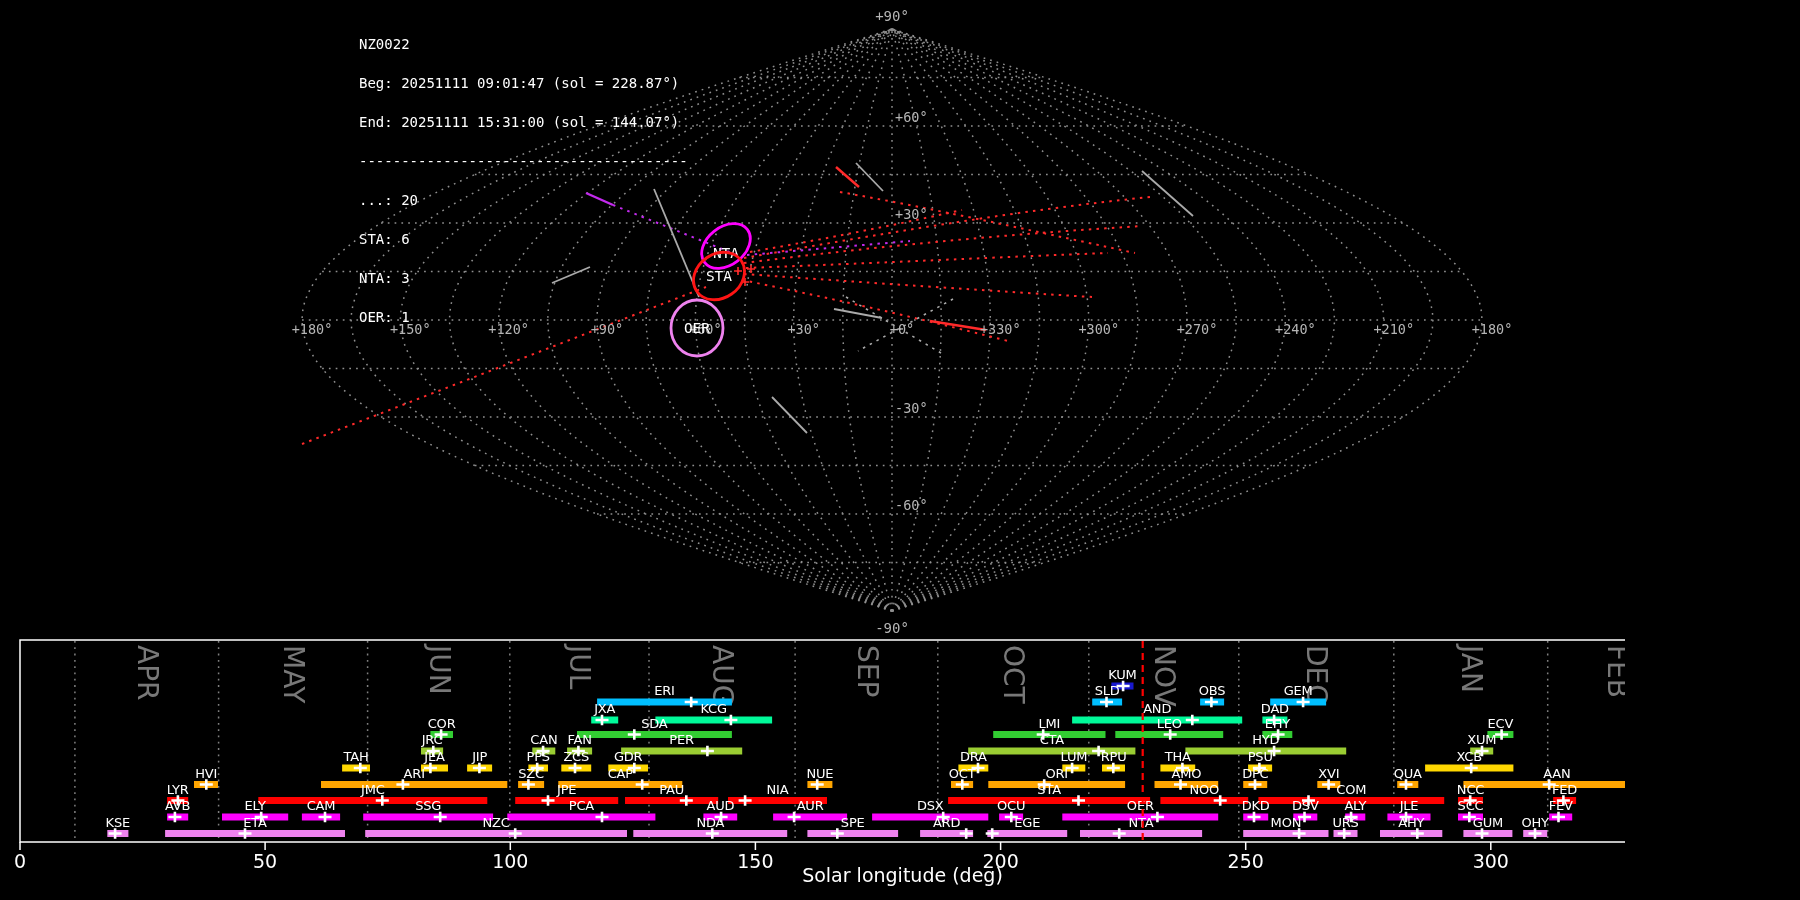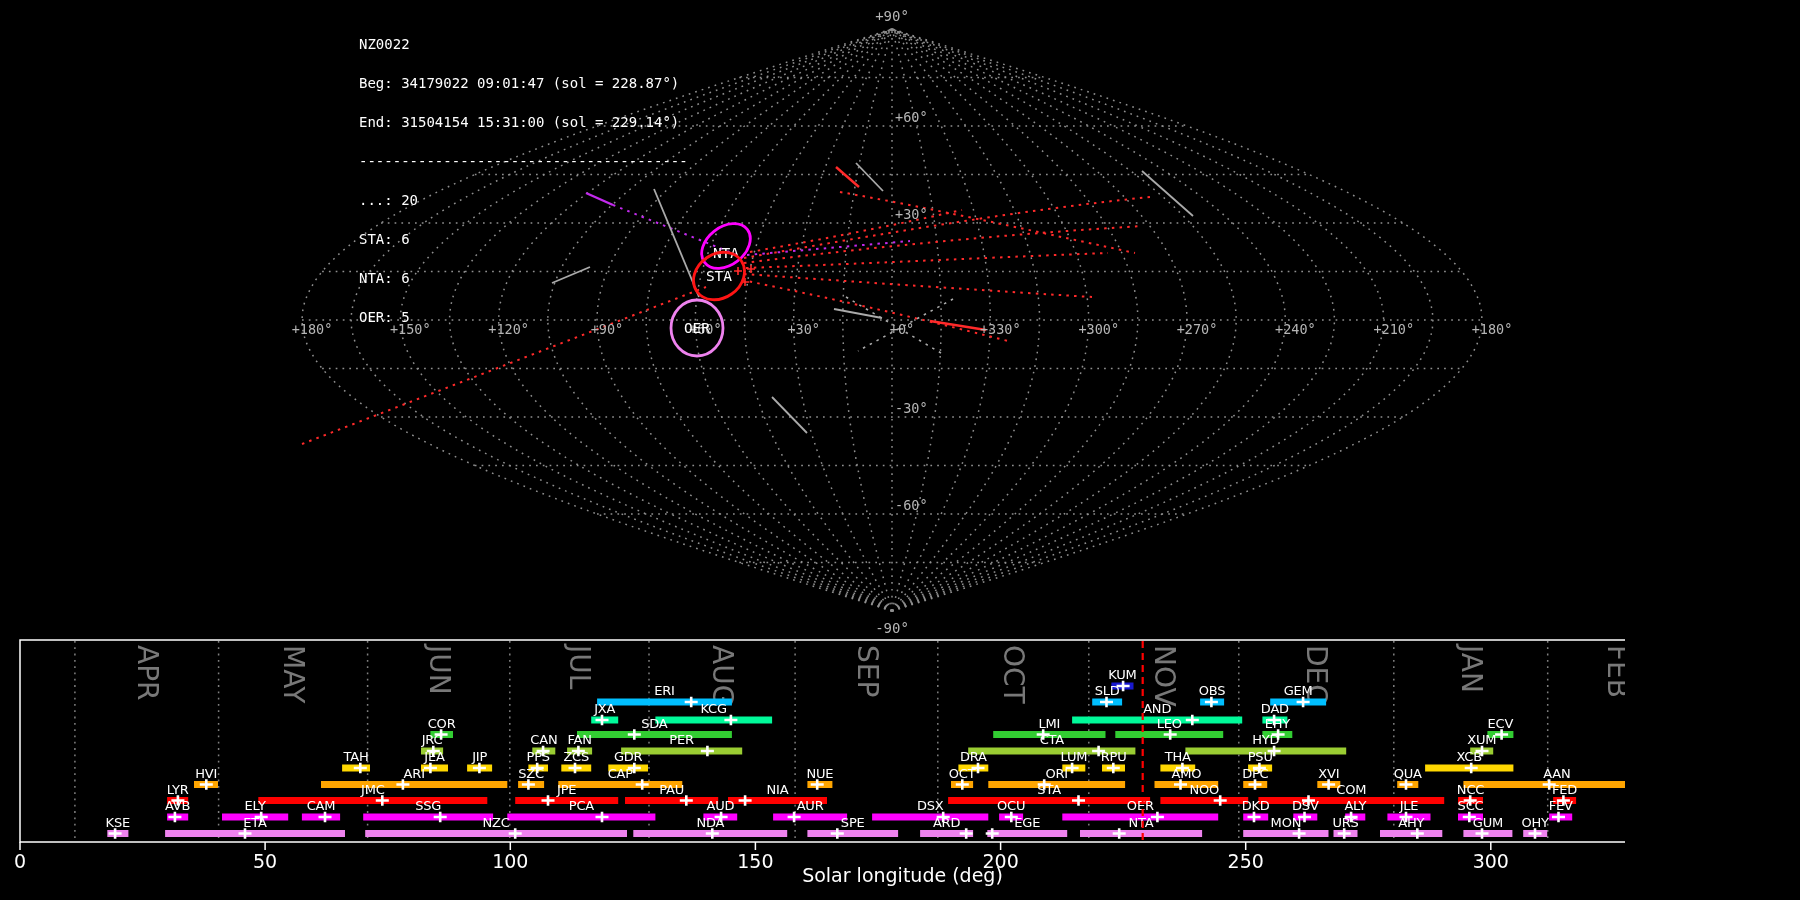--- a/index.html
+++ b/index.html
@@ -403,21 +403,21 @@
       <line x1="1245.7" y1="842" x2="1245.7" y2="850" stroke="#fff" stroke-width="1.5"></line>
       <text x="1245.7" y="868" fill="#fff" text-anchor="middle" font-size="19" font-family="&quot;DejaVu Sans&quot;,sans-serif">250</text>
       <line x1="1490.8" y1="842" x2="1490.8" y2="850" stroke="#fff" stroke-width="1.5"></line>
       <text x="1490.8" y="868" fill="#fff" text-anchor="middle" font-size="19" font-family="&quot;DejaVu Sans&quot;,sans-serif">300</text>
       <line x1="1736.0" y1="842" x2="1736.0" y2="850" stroke="#fff" stroke-width="1.5"></line>
       <text x="1736.0" y="868" fill="#fff" text-anchor="middle" font-size="19" font-family="&quot;DejaVu Sans&quot;,sans-serif">350</text>
       <text x="902.5" y="882" fill="#fff" text-anchor="middle" font-size="19" font-family="&quot;DejaVu Sans&quot;,sans-serif">Solar longitude (deg)</text>
     </svg>
   <div id="header-info">
     <div>NZ0022</div>
-    <div>Beg: 34179022 09:01:47 (sol = 228.87°)</div>
-    <div>End: 31504154 15:31:00 (sol = 229.14°)</div>
+    <div>Beg: 20251111 09:01:47 (sol = 228.87°)</div>
+    <div>End: 20251111 15:31:00 (sol = 144.07°)</div>
     <div>---------------------------------------</div>
     <div>...: 20</div>
     <div>STA: 6</div>
-    <div>NTA: 6</div>
-    <div>OER: 5</div>
+    <div>NTA: 3</div>
+    <div>OER: 1</div>
   </div>
 </div>
 
 </body></html>

